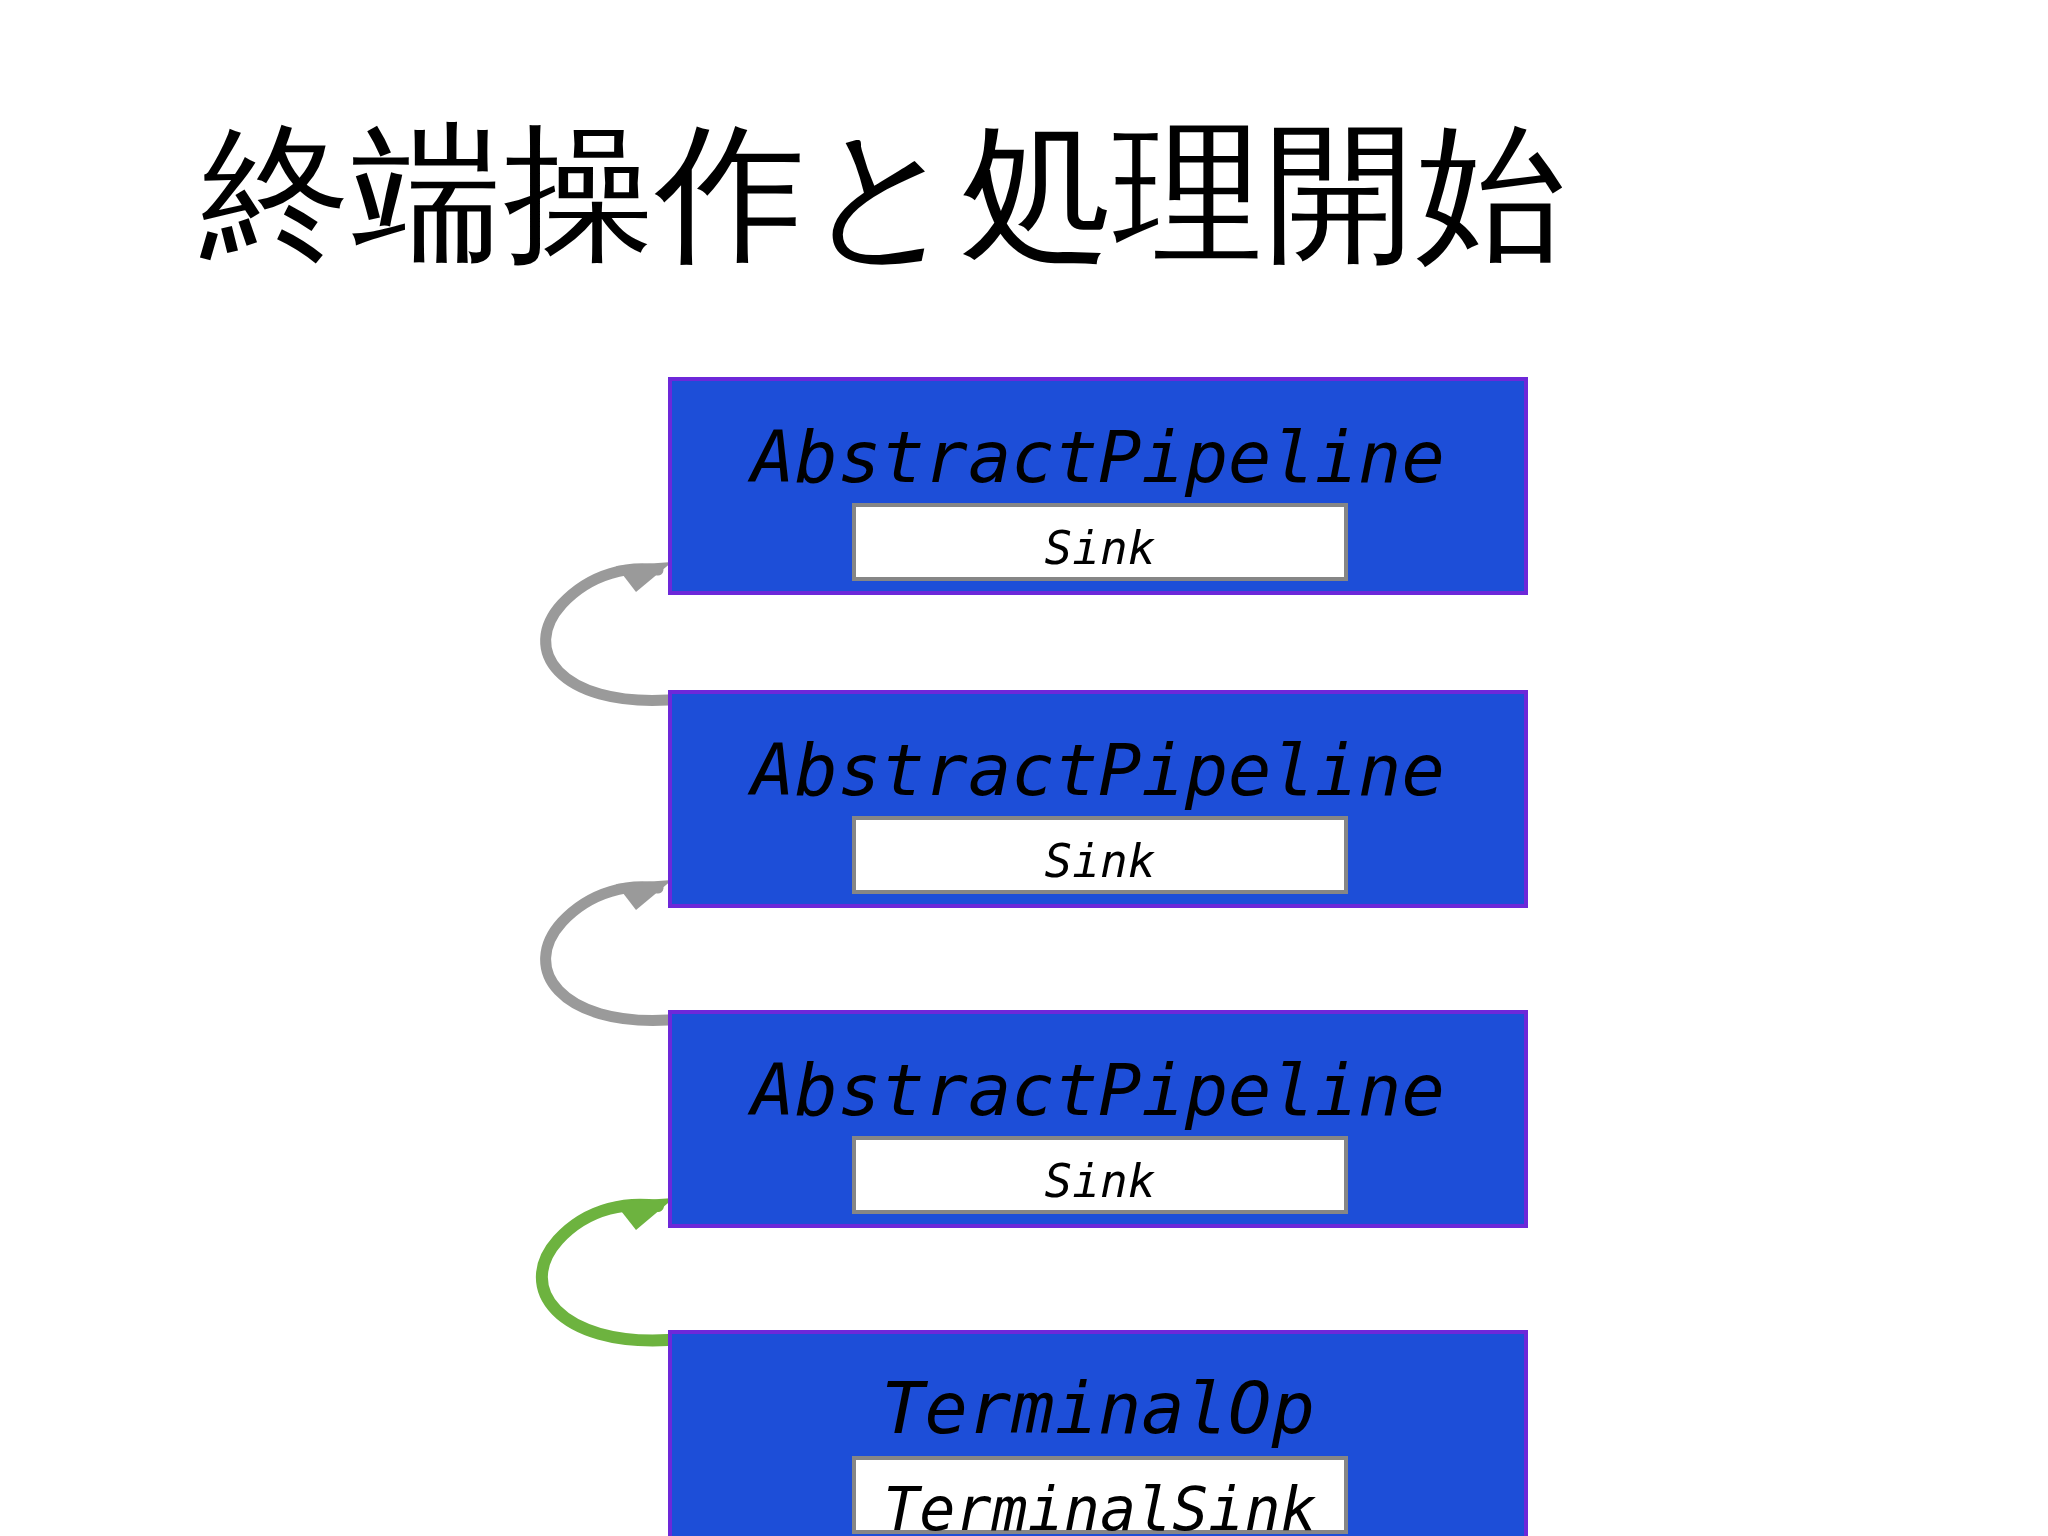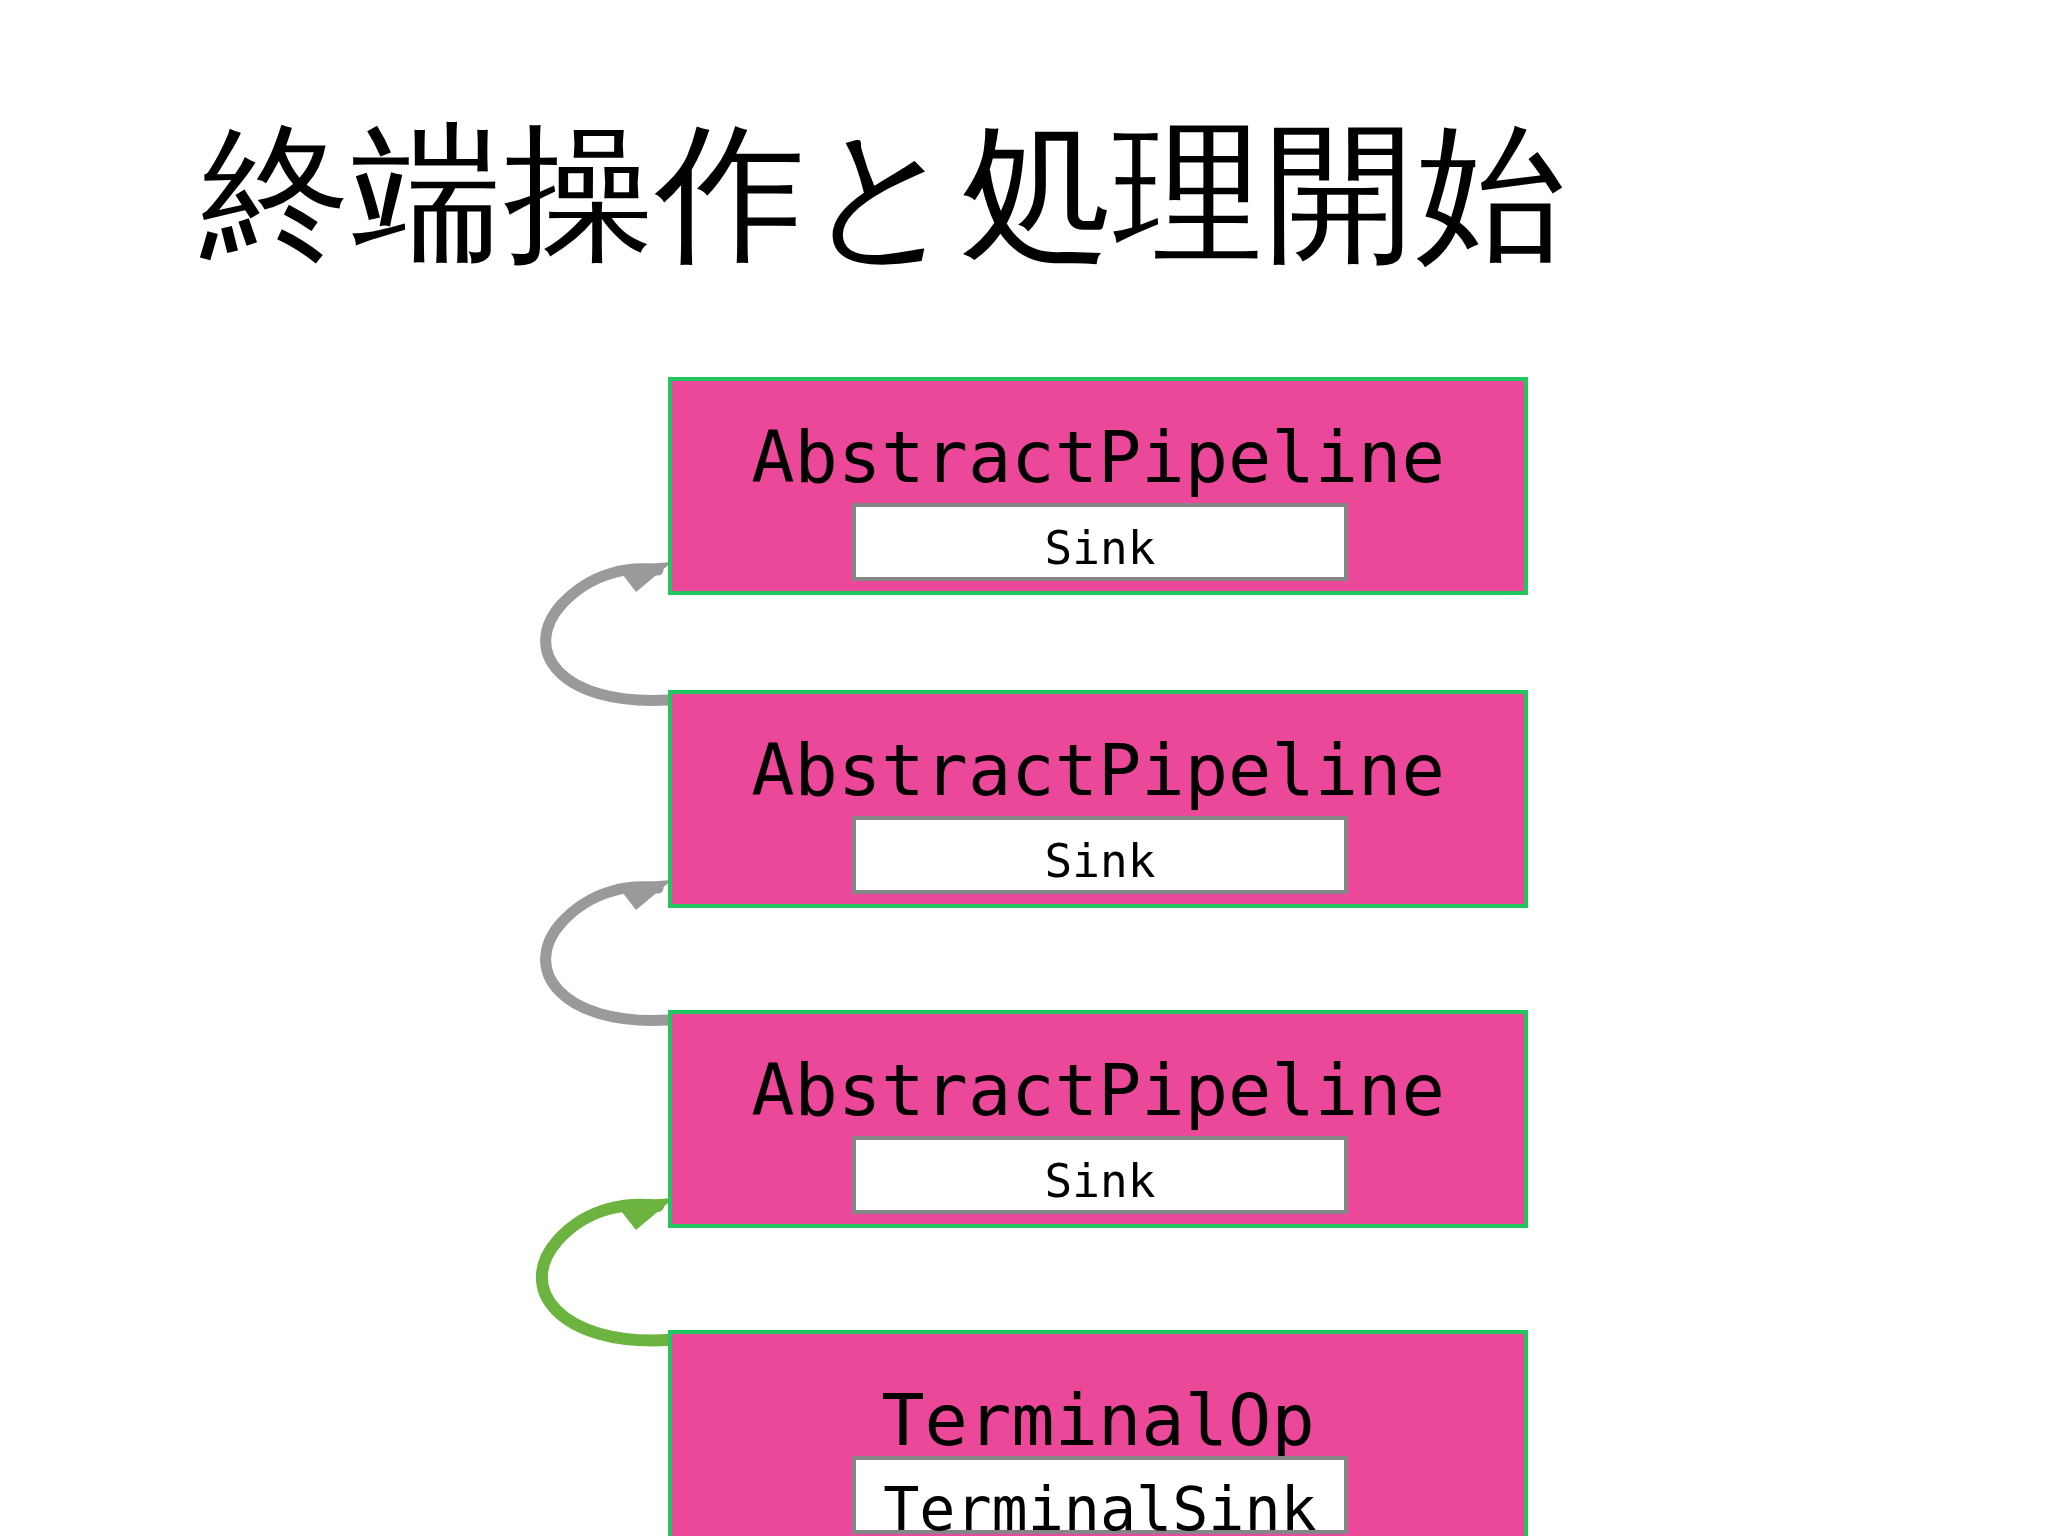--- a/index.html
+++ b/index.html
@@ -29,22 +29,23 @@
     font-weight: 400;
     color: #000000;
     letter-spacing: 0.01em;
     white-space: nowrap;
   }
 
   
   .node {
     position: absolute;
     box-sizing: border-box;
-    border: 4px solid #22c55e;
-    background: #ec4899;
+    border: 4px solid #6d28d9;
+    background: #1d4ed8;
+    font-style: italic;
   }
   .node-title {
     position: absolute;
     left: 0;
     width: 100%;
     text-align: center;
     font-family: "DejaVu Sans Mono", "Liberation Mono", monospace;
     color: #000000;
     white-space: nowrap;
   }
@@ -77,21 +78,21 @@
   #box-2 .subnode-label { top: 14px; font-size: 46px; }
 
   
   #box-3 { left: 668px; top: 1010px; width: 860px; height: 218px; }
   #box-3 .node-title { top: 34px; font-size: 72px; }
   #box-3 .subnode { left: 180px; top: 122px; width: 496px; height: 78px; }
   #box-3 .subnode-label { top: 14px; font-size: 46px; }
 
   
   #box-4 { left: 668px; top: 1330px; width: 860px; height: 218px; }
-  #box-4 .node-title { top: 44px; font-size: 72px; }
+  #box-4 .node-title { top: 32px; font-size: 72px; }
   #box-4 .subnode { left: 180px; top: 122px; width: 496px; height: 78px; }
   #box-4 .subnode-label { top: 14px; font-size: 60px; }
 
   
   .arrow-layer {
     position: absolute;
     left: 0;
     top: 0;
     width: 2048px;
     height: 1536px;

